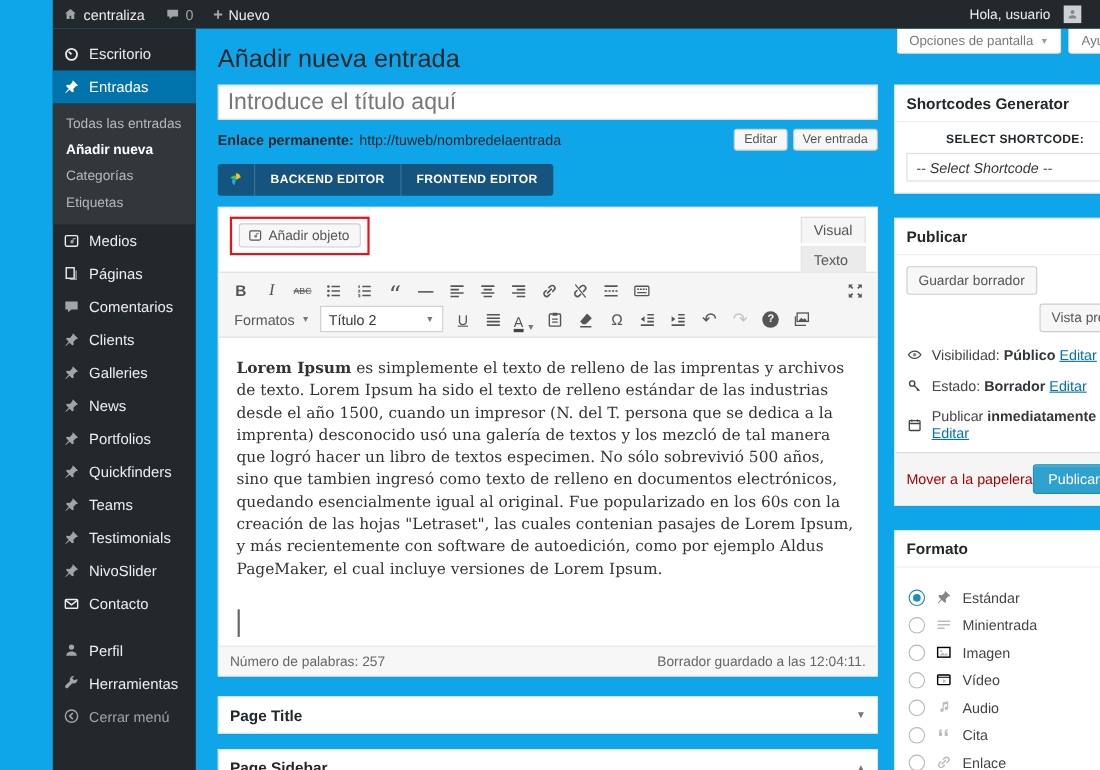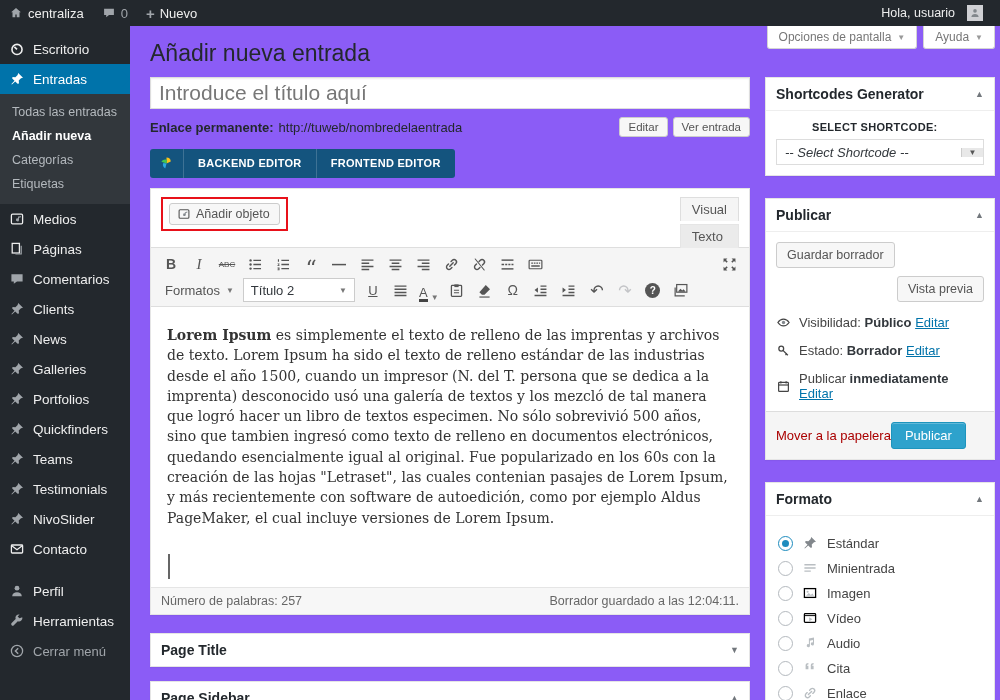--- a/index.html
+++ b/index.html
@@ -1,17 +1,17 @@
 <!DOCTYPE html>
 <html><head>
 <meta charset="utf-8">
 <style>
   * { margin:0; padding:0; box-sizing:border-box; }
   html,body { width:1000px; height:700px; font-family:"Liberation Sans", sans-serif; }
-  #screen { width:1000px; height:700px; position:relative; overflow:hidden; background:#8b5cf6; }
+  #screen { width:1000px; height:700px; position:relative; overflow:hidden; background:#0ea5e9;padding-left:48px; }
 
   
   .admin-bar { height:26px; background:#23282d; color:#eee; display:flex; align-items:center;
     font-size:13px; position:relative; z-index:50; }
   .ab-item { display:flex; align-items:center; gap:5px; padding:0 9px; height:100%; color:#eee; cursor:pointer; }
   .ab-item svg { width:14px; height:14px; fill:#a0a5aa; }
   .ab-count { color:#a0a5aa; }
   .ab-plus { font-size:15px; font-weight:bold; color:#a0a5aa; line-height:1; }
   .ab-spacer { flex:1; }
   .ab-greeting { font-size:12.5px; }
@@ -367,27 +367,27 @@
       <div class="menu-item">
         <svg>
             <use href="#s-pin"></use>
           </svg>
         <span>Clients</span>
       </div>
       <div class="menu-item">
         <svg>
             <use href="#s-pin"></use>
           </svg>
+        <span>Galleries</span>
+      </div>
+      <div class="menu-item">
+        <svg>
+            <use href="#s-pin"></use>
+          </svg>
         <span>News</span>
-      </div>
-      <div class="menu-item">
-        <svg>
-            <use href="#s-pin"></use>
-          </svg>
-        <span>Galleries</span>
       </div>
       <div class="menu-item">
         <svg>
             <use href="#s-pin"></use>
           </svg>
         <span>Portfolios</span>
       </div>
       <div class="menu-item">
         <svg>
             <use href="#s-pin"></use>

